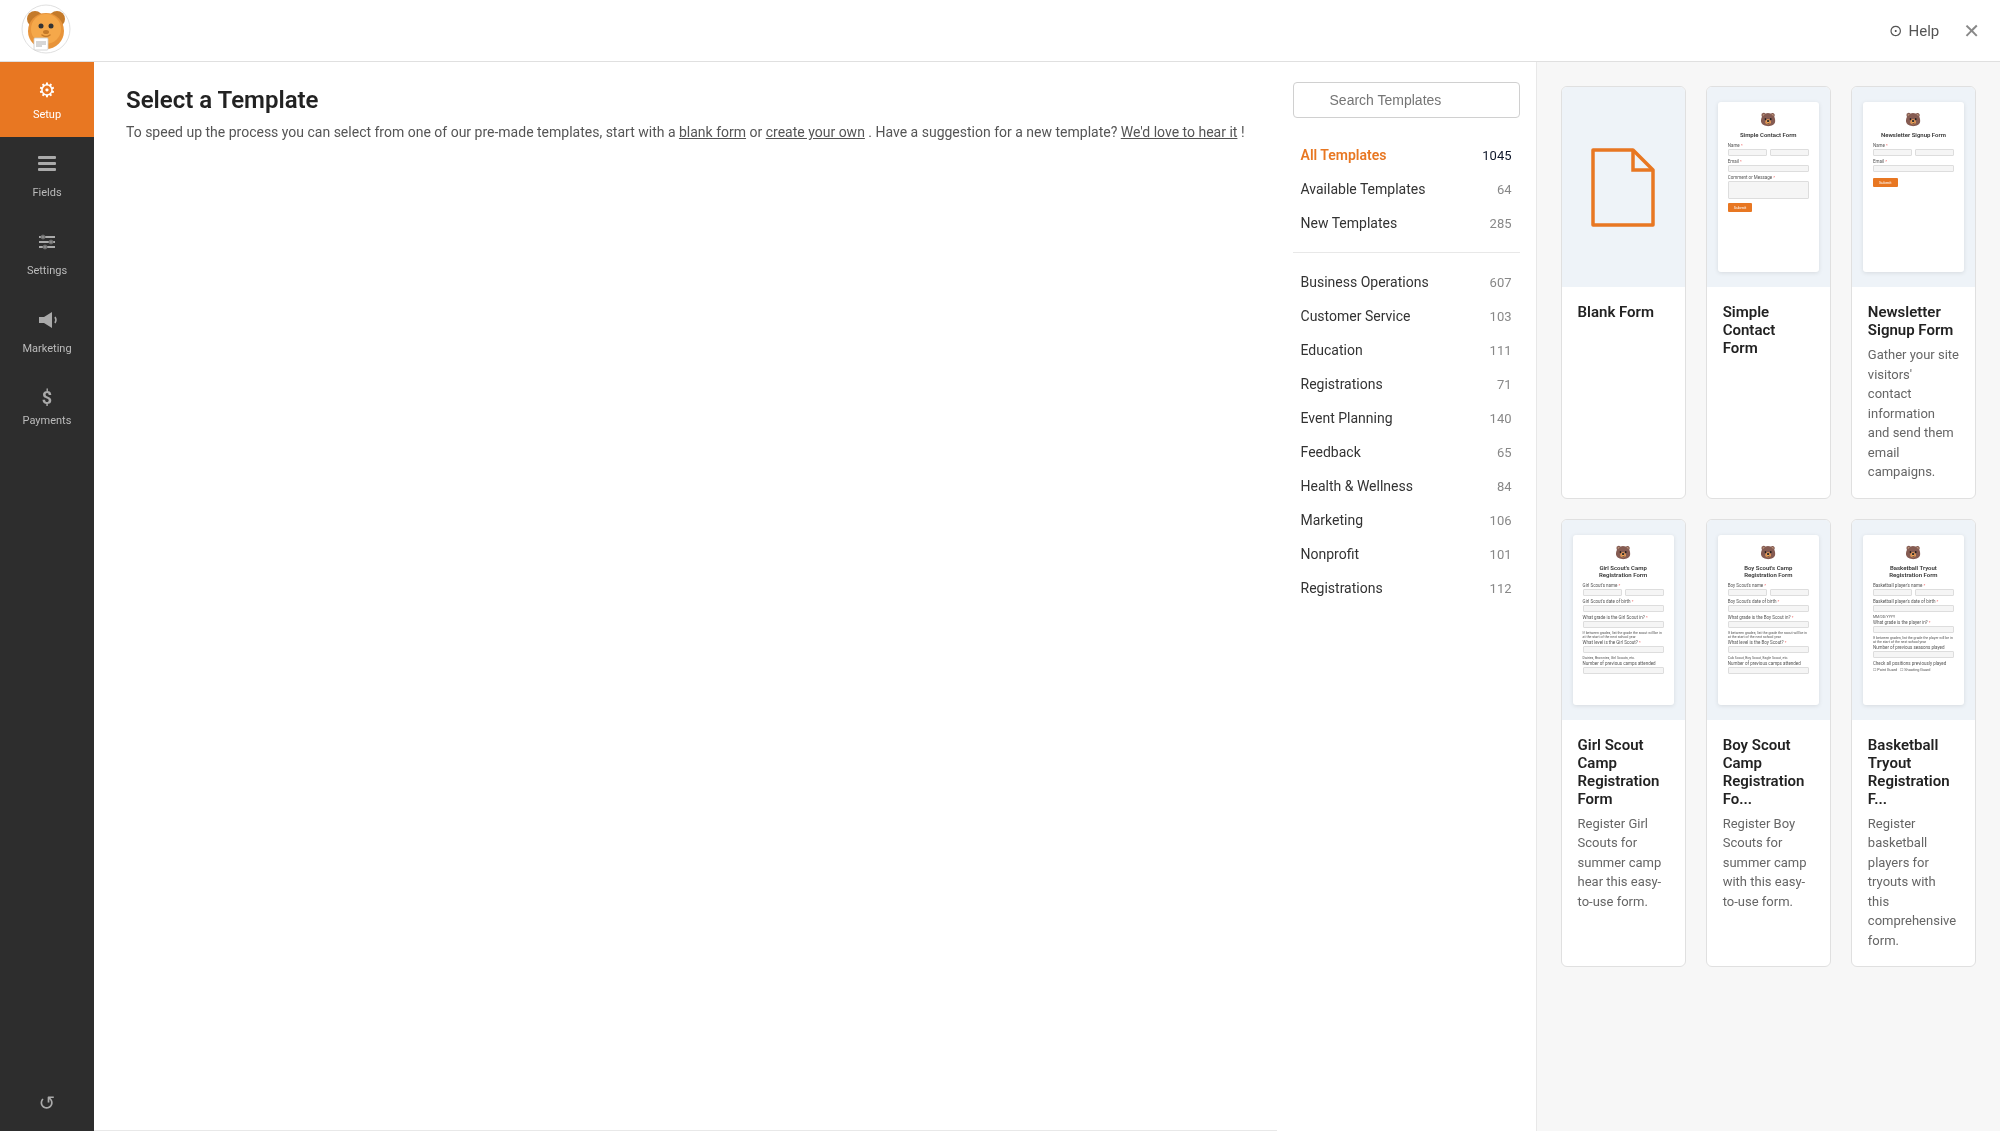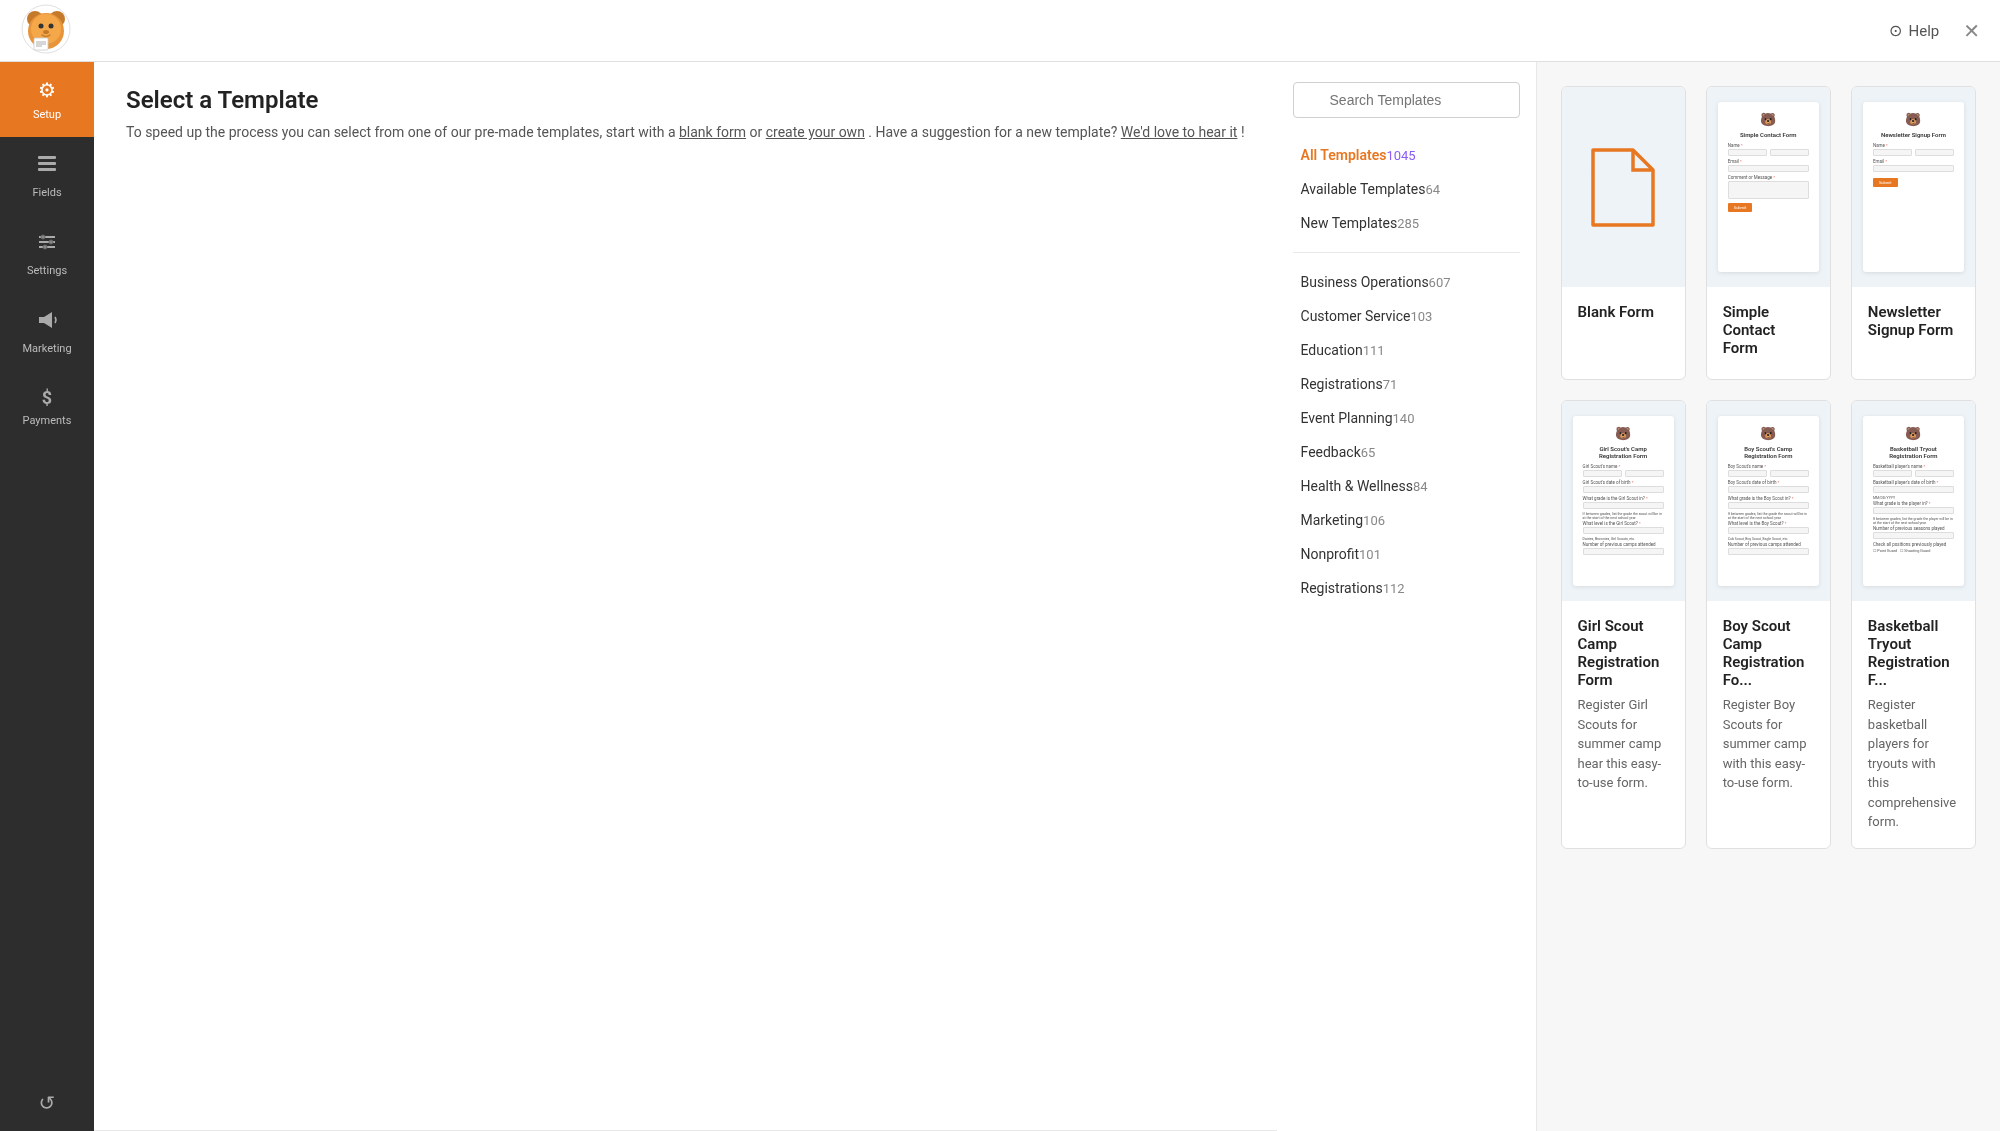--- a/index.html
+++ b/index.html
@@ -152,39 +152,39 @@
     }
 
     .filter-divider {
       border: none;
       border-top: 1px solid #e8e8e8;
       margin: 12px 0;
     }
 
     .filter-item {
       display: flex;
-      justify-content: flex-start;
+      justify-content: space-between;
       align-items: center;
       padding: 9px 8px;
       border-radius: 4px;
       cursor: pointer;
       font-size: 14px;
       color: #333;
     }
     .filter-item.active {
       color: #e87722;
       font-weight: 600;
     }
     .filter-count {
       color: #888;
       font-size: 13px;
       font-weight: 400;
     }
     .filter-item.active .filter-count {
-      color: #8b5cf6;
+      color: #0f172a;
     }
 
     
     .template-grid-area {
       flex: 1;
       overflow-y: auto;
       padding: 24px;
       background: #f7f7f7;
     }
     .template-grid {
@@ -530,20 +530,21 @@
                 </div>
                 <div class="preview-field-label">Email <span class="preview-required">*</span></div>
                 <div class="preview-field-full"></div>
                 <div style="margin-top:6px;">
                   <div class="preview-btn">Submit</div>
                 </div>
               </div>
             </div>
             <div class="template-info">
               <div class="template-name">Newsletter Signup Form</div>
+              <div class="template-desc">Gather your site visitors' contact information and send them email campaigns.</div>
             </div>
           </div>
 
           <div class="template-card">
             <div class="template-preview">
               <div class="template-preview-inner">
                 <div class="preview-logo">🐻</div>
                 <div class="preview-title">Girl Scout's Camp Registration Form</div>
                 <div class="preview-field-label">Girl Scout's name <span class="preview-required">*</span></div>
                 <div class="preview-field-row">

